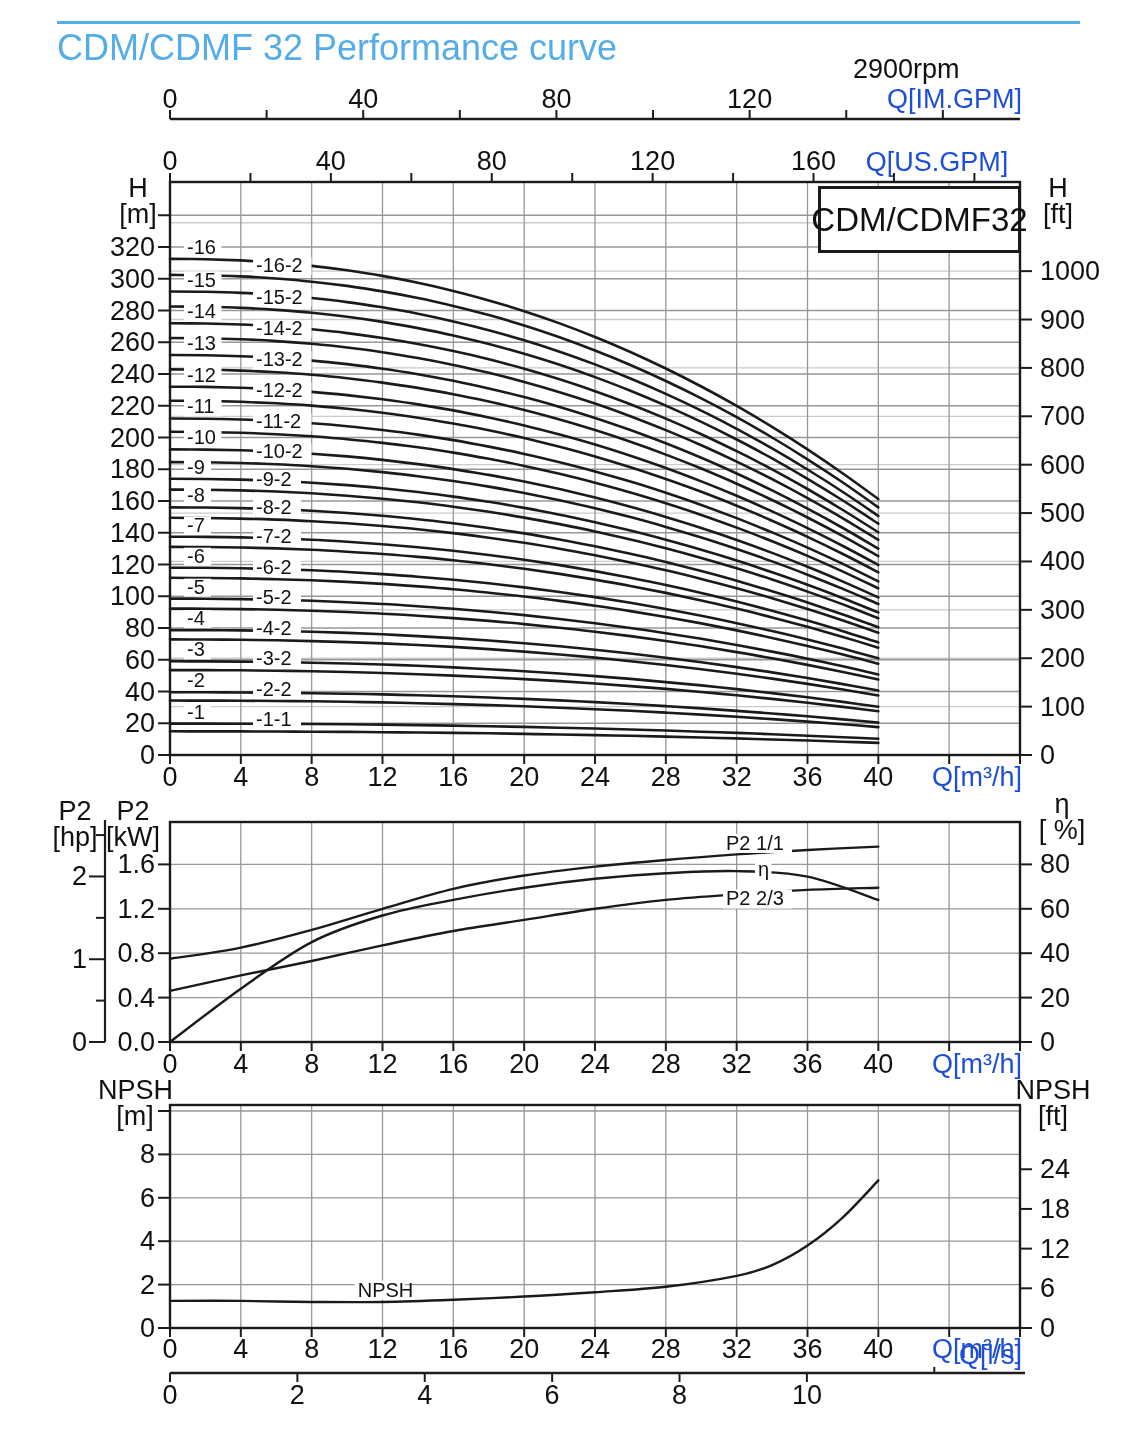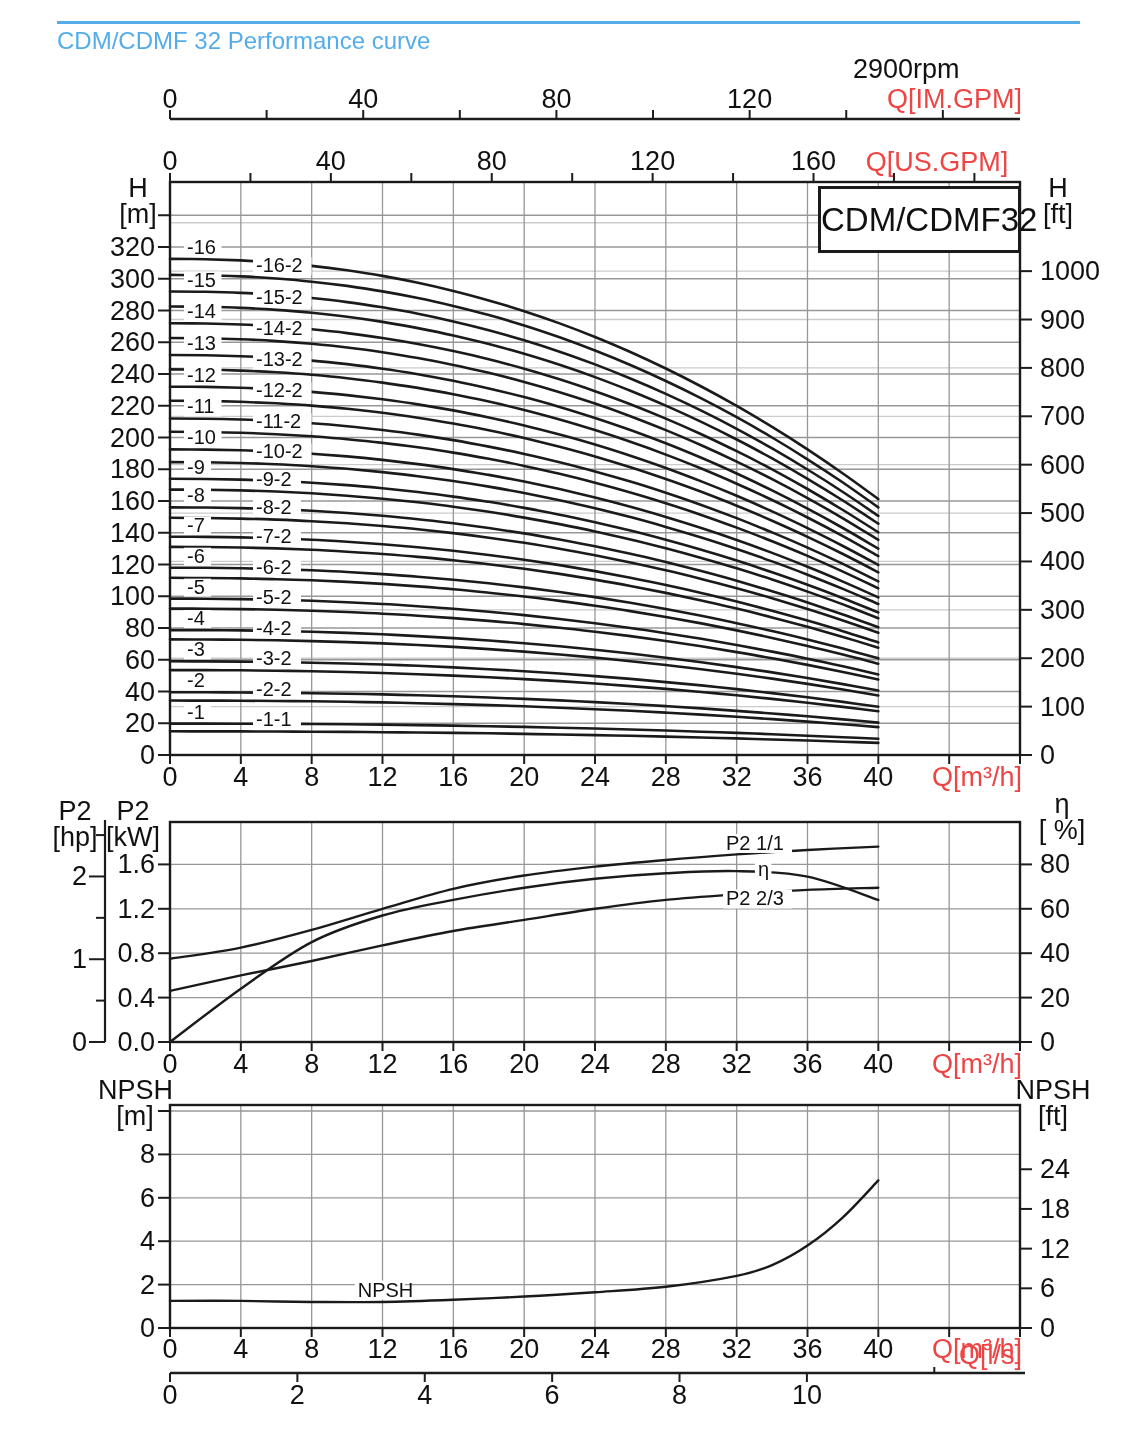--- a/index.html
+++ b/index.html
@@ -1,26 +1,26 @@
 <!DOCTYPE html>
 <html><head>
 <meta charset="utf-8">
 <style>
   html,body{margin:0;padding:0;background:#fff;}
   #page{position:relative;width:1138px;height:1433px;background:#ffffff;
         font-family:"Liberation Sans",sans-serif;overflow:hidden;}
   .abs{position:absolute;}
   #header-rule{left:57px;top:21px;width:1023px;height:3px;background:#54ade9;}
-  #page-title{left:57px;top:27px;font-size:24px;color:#54ade9;white-space:nowrap;}
+  #page-title{left:57px;top:27px;font-size:36px;color:#54ade9;white-space:nowrap;}
   #rpm-label{left:853px;top:54px;font-size:27px;color:#111;}
-  .axis-unit{font-size:27px;color:#ef4444;white-space:nowrap;}
+  .axis-unit{font-size:27px;color:#1d4ed8;white-space:nowrap;}
   .right-unit{width:170px;text-align:right;}
   .stack{line-height:26px;text-align:center;font-size:27px;color:#111;}
   #model-box{left:818px;top:186px;width:197px;height:61px;border:3px solid #1a1a1a;
-             background:#fff;display:flex;align-items:center;
+             background:#fff;display:flex;align-items:center;justify-content:center;
              font-size:33px;color:#111;z-index:5;}
   #chart-svg{left:0;top:0;}
   svg text{font-family:"Liberation Sans",sans-serif;fill:#111;}
 </style>
 </head>
 <body>
 
 <div id="page">
   <div class="abs" id="header-rule"></div>
   <div class="abs" id="page-title">CDM/CDMF 32 Performance curve</div>

